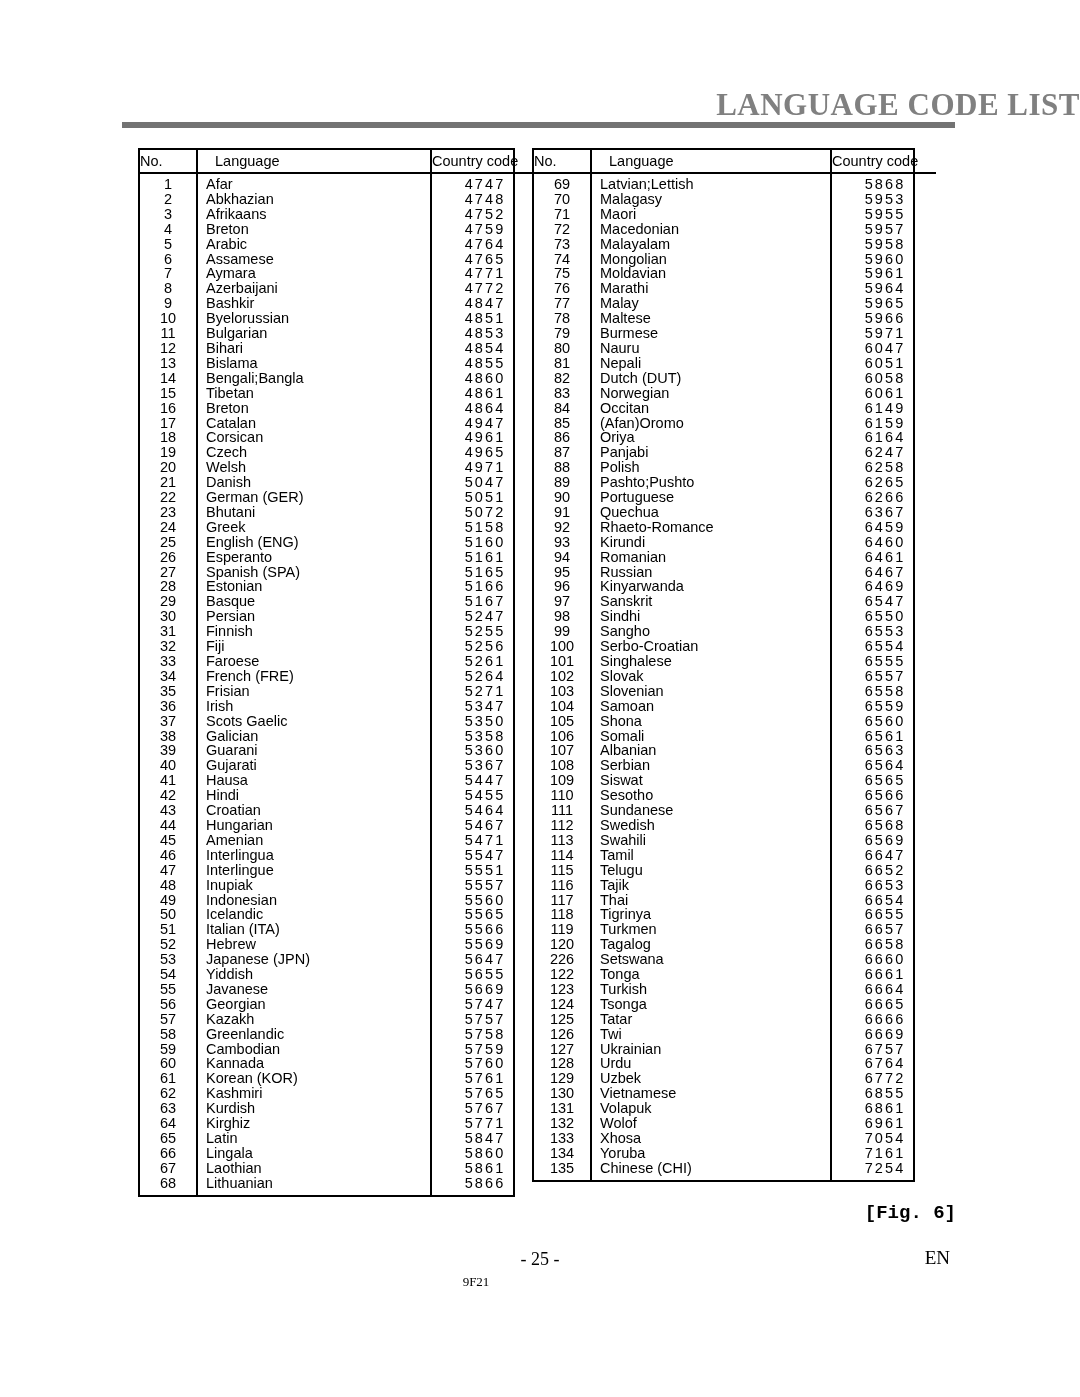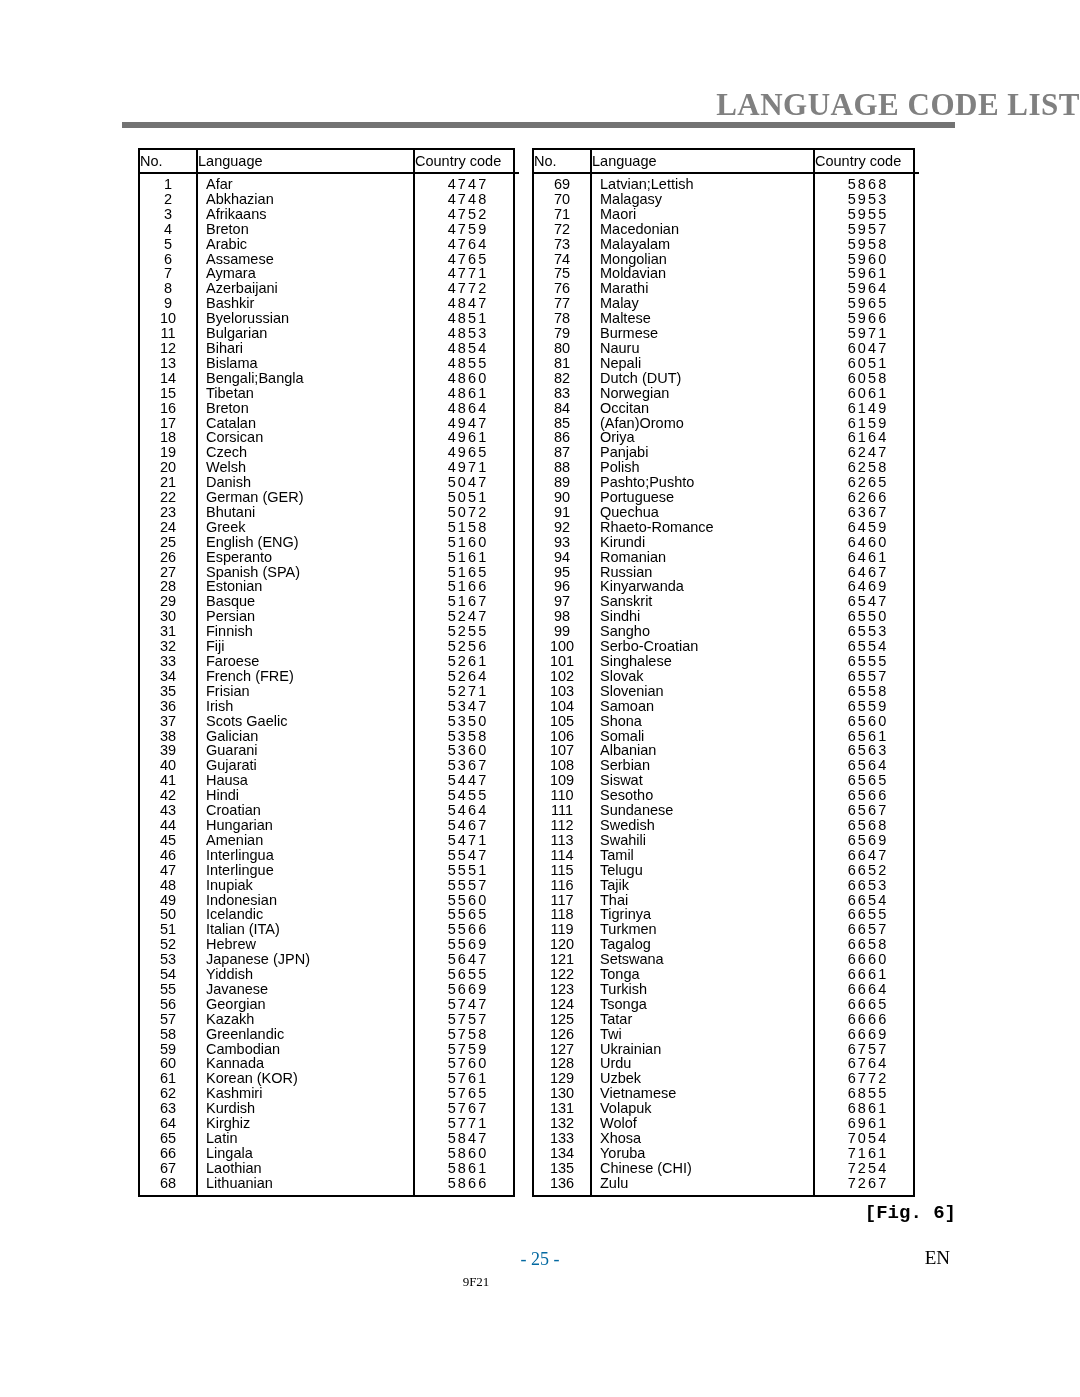--- a/index.html
+++ b/index.html
@@ -82,21 +82,21 @@
   #table-right .col-lang { width: 221px; }
   #table-right .col-code { width: 104px; }
 
   
   .code-table th.col-lang,
   .code-table td.col-lang {
     border-left: 2px solid #000000;
     border-right: 2px solid #000000;
   }
   .code-table td.col-lang { padding-left: 8px; }
-  .code-table th.col-lang { padding-left: 0; }
+  .code-table th.col-lang { padding-left: 17px; }
 
   .code-table tbody tr:first-child td { padding-top: 3px; }
   .code-table tbody tr:last-child  td { padding-bottom: 4px; }
 
   .code-table td.col-code {
     letter-spacing: 2.1px;
     text-indent: 2.1px;
     font-size: 14.5px;
   }
   .code-table td.col-no {
@@ -117,21 +117,21 @@
     padding-left: 25px;
   }
   #page-number {
     position: absolute;
     left: 0;
     top: 1249px;
     width: 1080px;
     text-align: center;
     font-family: "Liberation Serif", serif;
     font-size: 18px;
-    color: #0369a1;
+    color: #000000;
   }
   #lang-mark {
     position: absolute;
     left: 0;
     top: 1247px;
     width: 950px;
     text-align: right;
     font-family: "Liberation Serif", serif;
     font-size: 19px;
     color: #000;
@@ -771,21 +771,21 @@
           <td class="col-no">119</td>
           <td class="col-lang">Turkmen</td>
           <td class="col-code">6657</td>
         </tr>
         <tr>
           <td class="col-no">120</td>
           <td class="col-lang">Tagalog</td>
           <td class="col-code">6658</td>
         </tr>
         <tr>
-          <td class="col-no">121</td>
+          <td class="col-no">226</td>
           <td class="col-lang">Setswana</td>
           <td class="col-code">6660</td>
         </tr>
         <tr>
           <td class="col-no">122</td>
           <td class="col-lang">Tonga</td>
           <td class="col-code">6661</td>
         </tr>
         <tr>
           <td class="col-no">123</td>
@@ -844,25 +844,20 @@
         </tr>
         <tr>
           <td class="col-no">134</td>
           <td class="col-lang">Yoruba</td>
           <td class="col-code">7161</td>
         </tr>
         <tr>
           <td class="col-no">135</td>
           <td class="col-lang">Chinese (CHI)</td>
           <td class="col-code">7254</td>
-        </tr>
-        <tr>
-          <td class="col-no">136</td>
-          <td class="col-lang">Zulu</td>
-          <td class="col-code">7267</td>
         </tr>
       </tbody>
   </table>
 </div>
 
 <div id="fig-label">[Fig. 6]</div>
 <div id="page-number">- 25 -</div>
 <div id="lang-mark">EN</div>
 <div id="doc-code">9F21</div>
 

